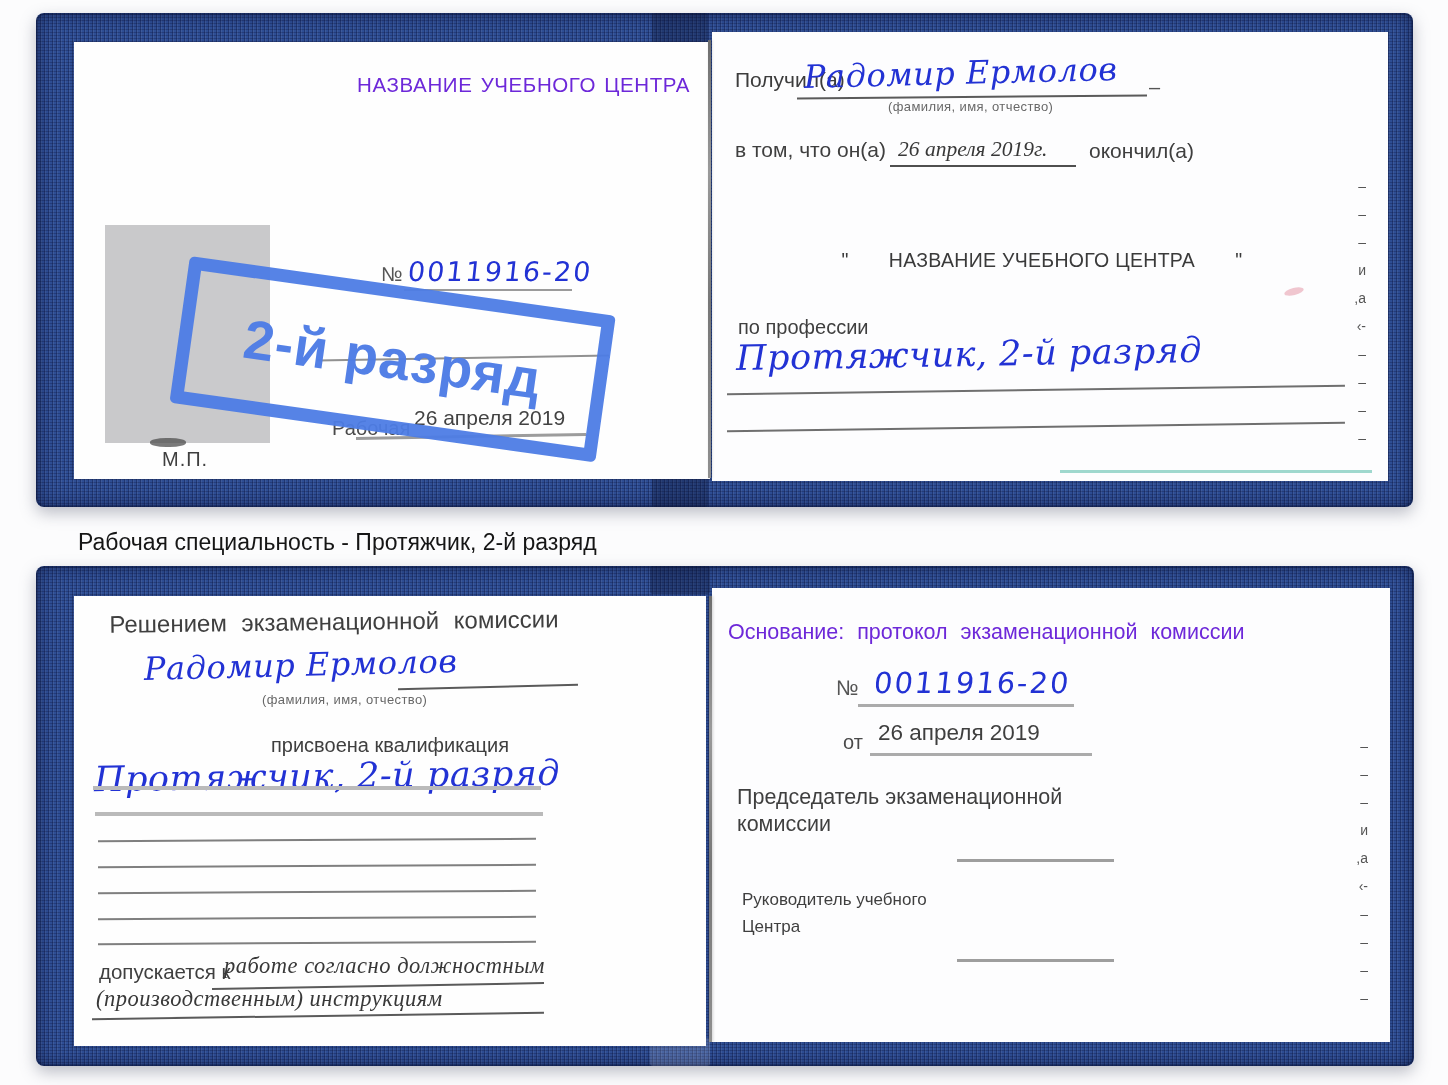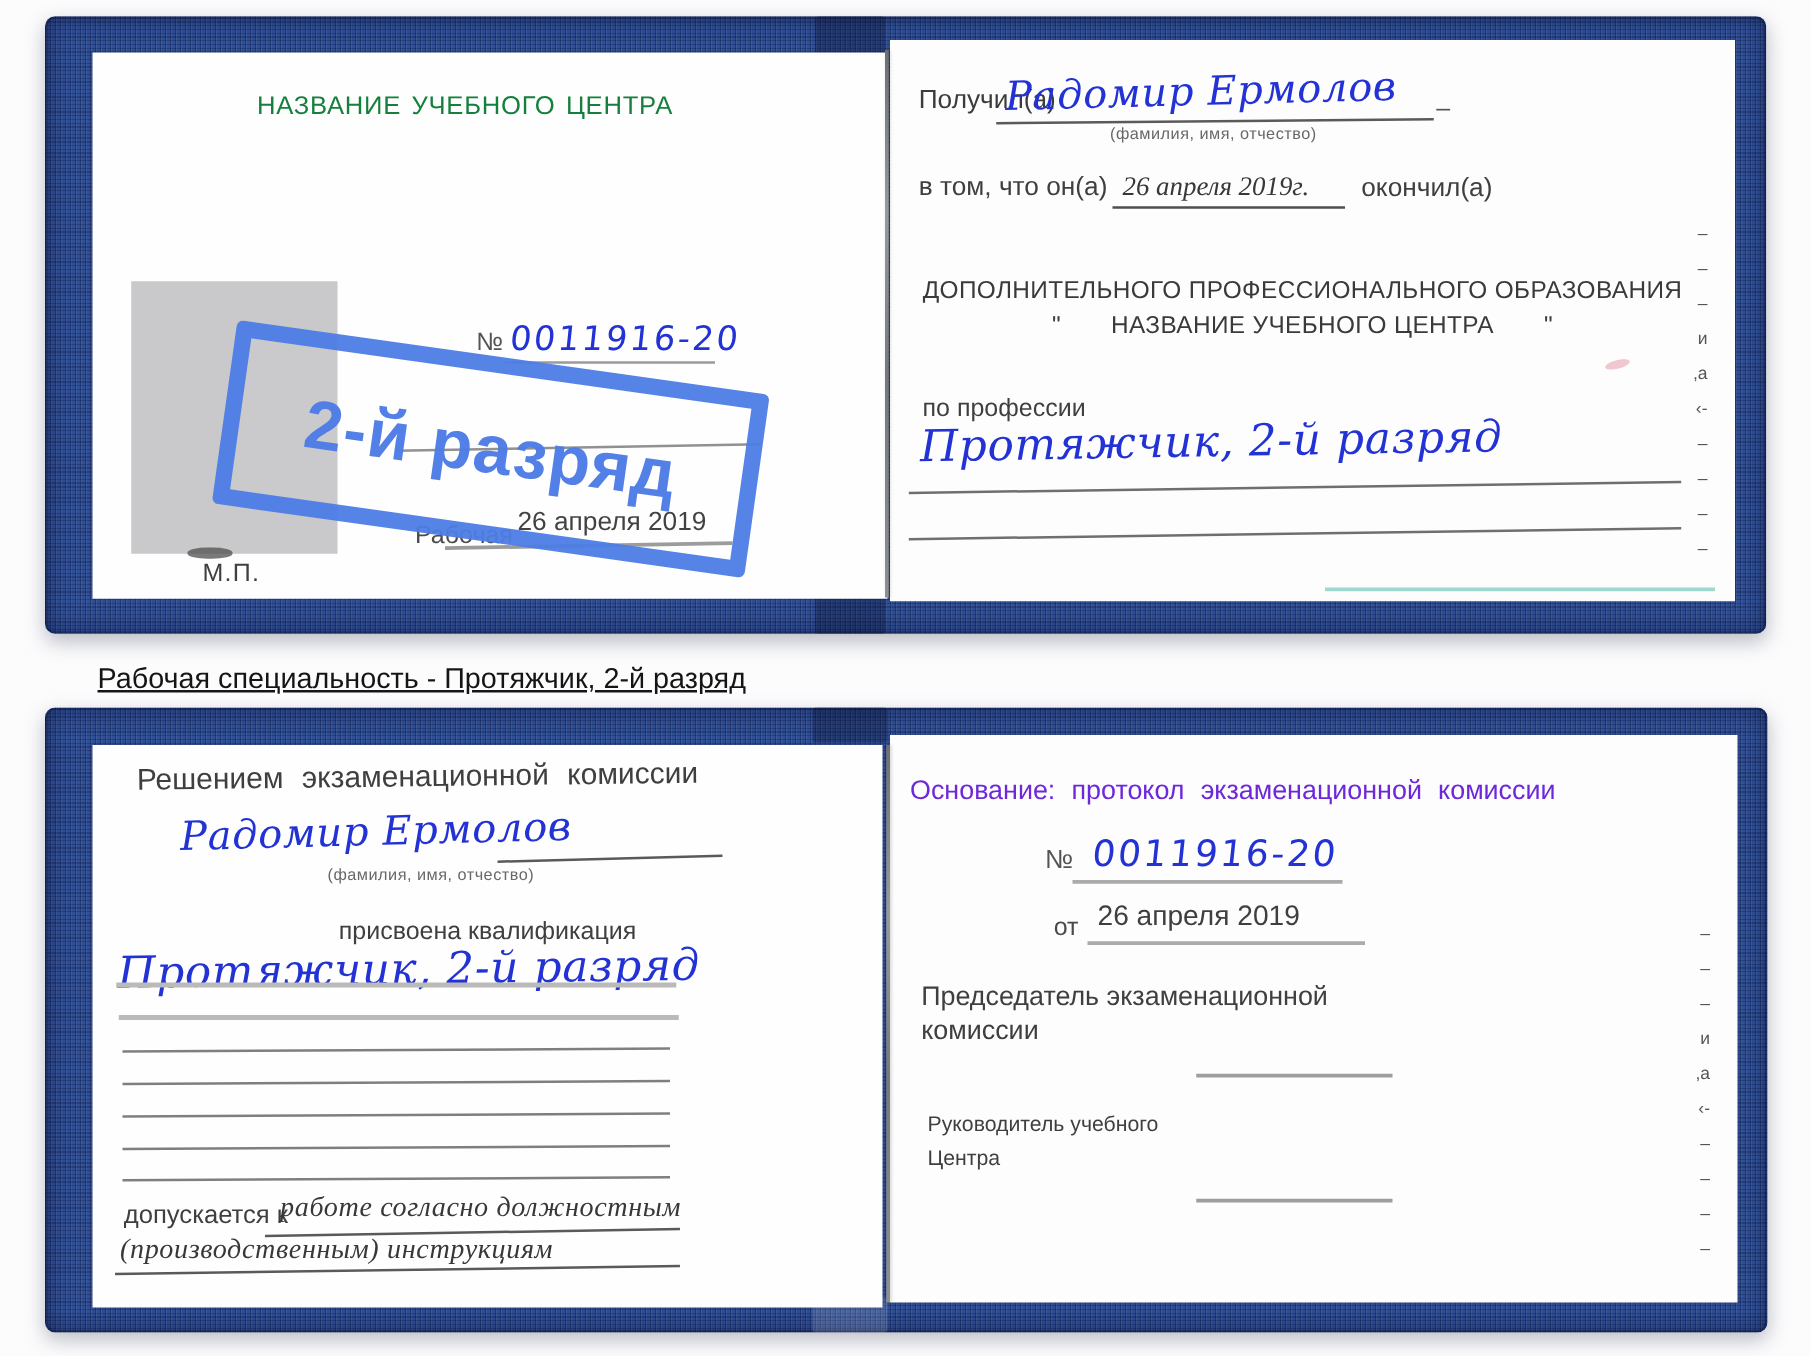--- a/index.html
+++ b/index.html
@@ -71,21 +71,21 @@
 </head>
 <body>
 
 <div id="screen">
 
   <div class="cover" style="left:36px;top:13px;width:1377px;height:494px;"></div>
   <div class="spine-tab" style="left:652px;top:13px;width:56px;height:30px;"></div>
   <div class="spine-tab" style="left:652px;top:477px;width:56px;height:30px;"></div>
 
   <div class="page" style="left:74px;top:42px;width:636px;height:437px;">
-    <div class="label centered" style="left:-20px;top:31px;width:636px;font-size:20.5px;letter-spacing:.6px;color:#15803d;word-spacing:2px;">НАЗВАНИЕ УЧЕБНОГО ЦЕНТРА</div>
+    <div class="label centered" style="left:-20px;top:31px;width:636px;font-size:20.5px;letter-spacing:.6px;color:#6d28d9;word-spacing:2px;text-align:right;">НАЗВАНИЕ УЧЕБНОГО ЦЕНТРА</div>
 
     <div class="photo" style="left:31px;top:183px;width:165px;height:218px;"></div>
     <div class="photo-smudge" style="left:76px;top:396px;"></div>
 
 
     <div class="label" style="left:307px;top:221px;font-size:20px;color:#555;">№</div>
     <div class="hand-num" style="left:334px;top:214px;font-size:27px;">0011916-20</div>
     <div class="hline" style="left:330px;top:247px;width:168px;height:2px;background:#9b9b9b;"></div>
 
     <div class="hline" style="left:243px;top:315px;width:292px;height:2px;transform:rotate(-1deg);"></div>
@@ -106,21 +106,20 @@
     <div class="hand" style="left:92px;top:22px;font-size:32px;transform:rotate(-1.5deg);">Радомир Ермолов</div>
     <div class="hline" style="left:85px;top:64px;width:350px;height:2px;background:#5a5a5a;transform:rotate(-.5deg);"></div>
     <div class="hint" style="left:176px;top:67px;">(фамилия, имя, отчество)</div>
     <div class="label" style="left:437px;top:44px;font-size:20px;color:#555;">–</div>
 
     <div class="label" style="left:23px;top:106px;font-size:21px;">в том, что он(а)</div>
     <div class="serif-it" style="left:186px;top:105px;font-size:21.5px;">26 апреля 2019г.</div>
     <div class="hline" style="left:178px;top:133px;width:186px;height:2px;background:#4f4f4f;"></div>
     <div class="label" style="left:377px;top:107px;font-size:21px;">окончил(а)</div>
 
-    <div class="label centered" style="left:0;top:189px;width:660px;font-size:19.5px;letter-spacing:.3px;color:#3a3a3a;">ДОПОЛНИТЕЛЬНОГО ПРОФЕССИОНАЛЬНОГО ОБРАЗОВАНИЯ</div>
     <div class="label centered" style="left:0;top:217px;width:660px;font-size:19.5px;letter-spacing:.3px;color:#3a3a3a;">"&nbsp;&nbsp;&nbsp;&nbsp;&nbsp;&nbsp;&nbsp;НАЗВАНИЕ УЧЕБНОГО ЦЕНТРА&nbsp;&nbsp;&nbsp;&nbsp;&nbsp;&nbsp;&nbsp;"</div>
 
     <div class="label" style="left:26px;top:284px;font-size:20px;">по профессии</div>
     <div class="hand" style="left:24px;top:302px;font-size:35px;transform:rotate(-1deg);">Протяжчик, 2-й разряд</div>
     <div class="hline" style="left:15px;top:357px;width:618px;height:2px;background:#6f6f6f;transform:rotate(-.8deg);"></div>
     <div class="hline" style="left:15px;top:394px;width:618px;height:2px;background:#6f6f6f;transform:rotate(-.8deg);"></div>
 
     <div class="pink-smudge" style="left:572px;top:256px;"></div>
     <div class="edge-marks" style="left:628px;top:140px;">–
 –
@@ -129,21 +128,21 @@
 ,а
 ‹-
 –
 –
 –
 –</div>
   </div>
   <div class="fold" style="left:708px;top:40px;height:438px;"></div>
   <div class="teal-line" style="left:1060px;top:470px;width:312px;"></div>
 
-  <div class="caption" style="left:78px;top:529px;text-decoration:underline;">Рабочая специальность - Протяжчик, 2-й разряд</div>
+  <div class="caption" style="left:78px;top:529px;">Рабочая специальность - Протяжчик, 2-й разряд</div>
 
   <div class="cover" style="left:36px;top:566px;width:1378px;height:500px;"></div>
   <div class="spine-tab" style="left:650px;top:566px;width:60px;height:28px;"></div>
   <div class="spine-tab" style="left:650px;top:1038px;width:60px;height:28px;background:rgba(255,255,255,.14);"></div>
 
   <div class="page" style="left:74px;top:596px;width:632px;height:450px;">
     <div class="label centered" style="left:-20px;top:12px;width:560px;font-size:24px;word-spacing:8px;color:#3f3f3f;transform:rotate(-.7deg);">Решением экзаменационной комиссии</div>
 
     <div class="hand" style="left:70px;top:50px;font-size:32px;transform:rotate(-1.5deg);">Радомир Ермолов</div>
     <div class="hline" style="left:324px;top:90px;width:180px;height:2px;background:#5a5a5a;transform:rotate(-1.5deg);"></div>

